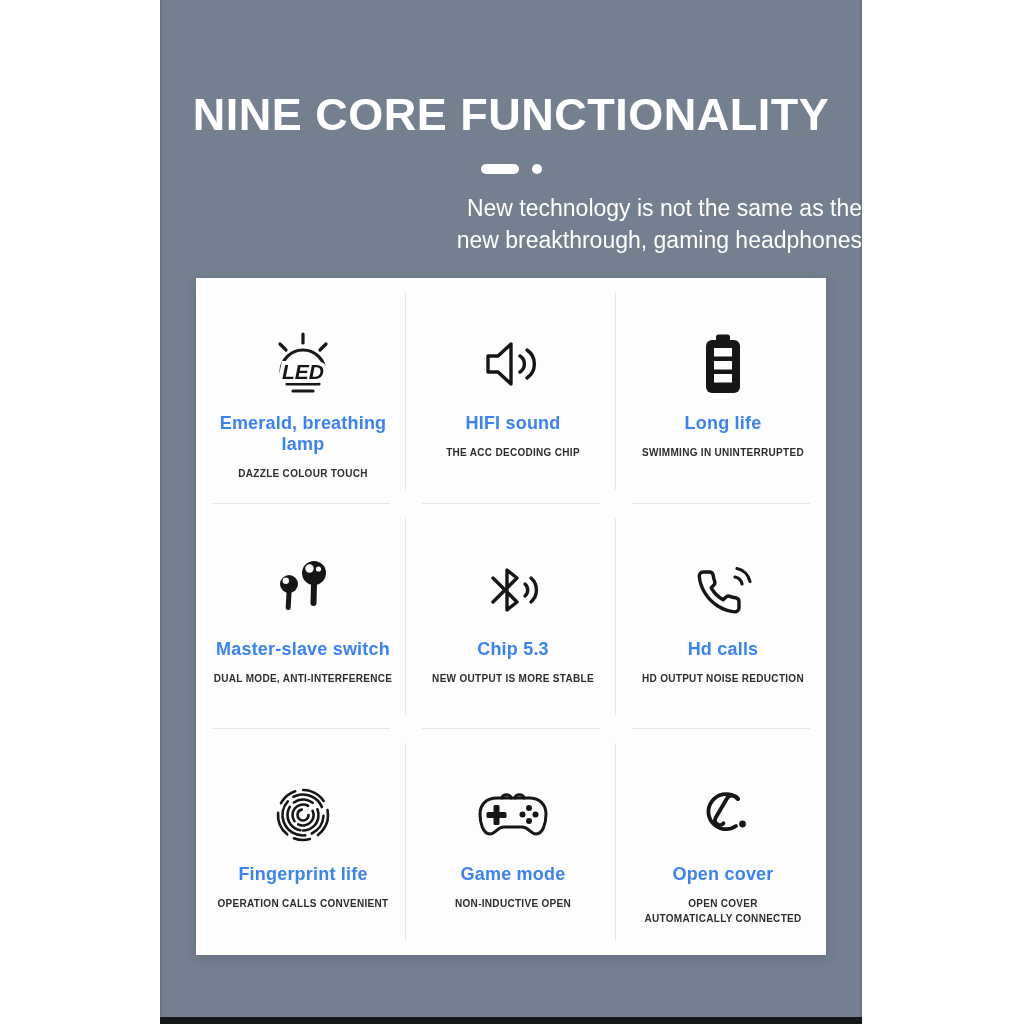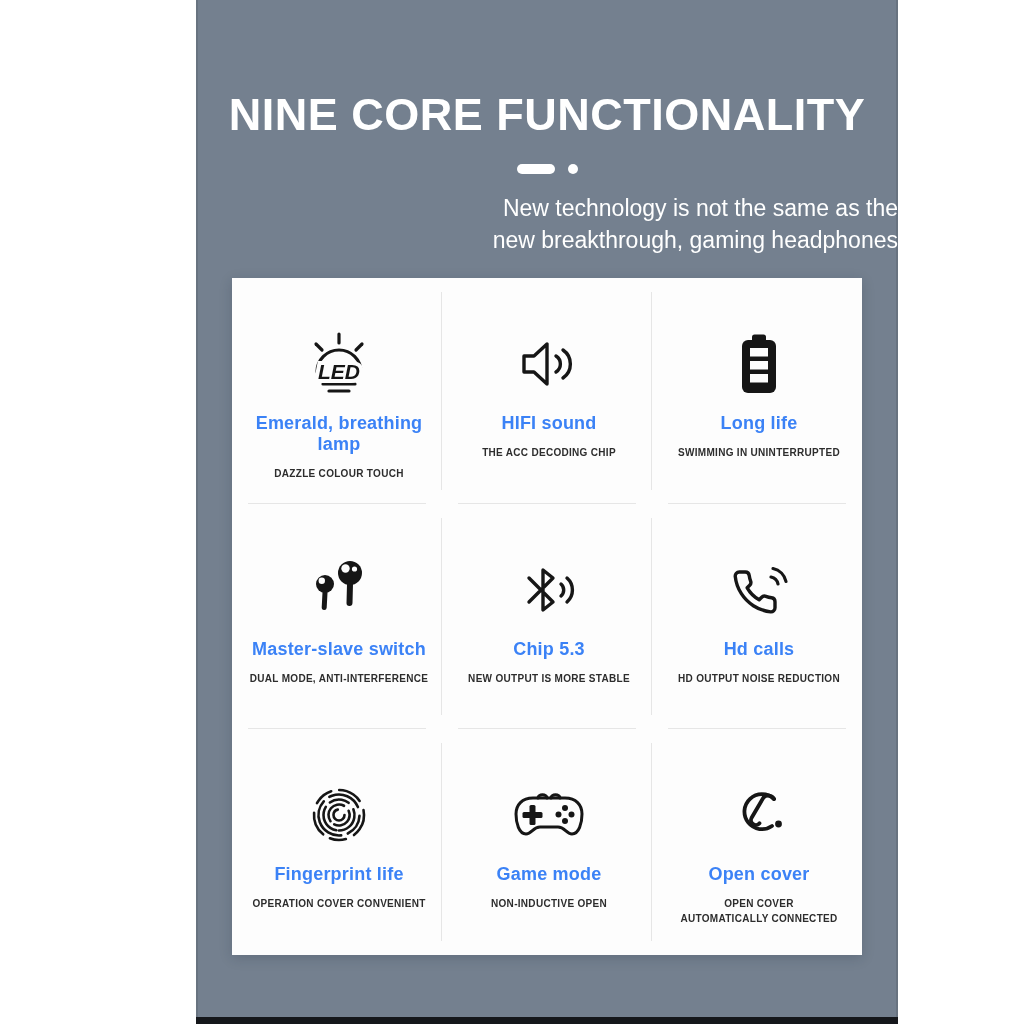--- a/index.html
+++ b/index.html
@@ -5,21 +5,20 @@
   html,body { margin:0; padding:0; }
   body {
     width:1024px; height:1024px; position:relative; overflow:hidden;
     background:#ffffff;
     font-family:"Liberation Sans", sans-serif;
   }
   .panel {
     position:absolute; left:160px; top:0; width:702px; height:1024px;
     background:#74808F;
     box-shadow: inset 2px 0 0 rgba(0,0,0,0.10), inset -2px 0 0 rgba(0,0,0,0.10);
-    margin-left: 36px;
   }
   .bottom-bar {
     position:absolute; left:0; bottom:0; width:100%; height:7px; background:#15171B;
   }
   .hero-title {
     position:absolute; top:92px; left:0; width:100%;
     text-align:center; color:#ffffff;
     font-size:45px; font-weight:800; letter-spacing:0.5px; line-height:1;
   }
   .separator {
@@ -190,21 +189,21 @@
             <g fill="none" stroke="#161616" stroke-width="2.6" stroke-linecap="round">
               <circle cx="29" cy="29" r="5.5" stroke-dasharray="24 11"></circle>
               <circle cx="29" cy="29" r="10.5" stroke-dasharray="14 5 28 7" transform="rotate(40 29 29)"></circle>
               <circle cx="29" cy="29" r="15.5" stroke-dasharray="30 6 20 8" transform="rotate(100 29 29)"></circle>
               <circle cx="29" cy="29" r="20.5" stroke-dasharray="22 7 34 9" transform="rotate(160 29 29)"></circle>
               <circle cx="29" cy="29" r="25" stroke-dasharray="16 8 24 10 28 9" transform="rotate(215 29 29)"></circle>
             </g>
           </svg>
         </div>
         <div class="cell-title">Fingerprint life</div>
-        <div class="cell-sub">OPERATION COVER CONVENIENT</div>
+        <div class="cell-sub">OPERATION CALLS CONVENIENT</div>
       </div>
 
       <div class="cell">
         <div class="icon-box">
           <svg width="74" height="50" viewBox="0 0 74 50">
             <g fill="none" stroke="#161616" stroke-width="3" stroke-linejoin="round" stroke-linecap="round">
               <path d="M21 8 H53 C64 8 70 15 70 24 C70 33 67 44 60 44 C54 44 53 37 46 37 H28 C21 37 20 44 14 44 C7 44 4 33 4 24 C4 15 10 8 21 8 Z"></path>
               <path d="M26 8 a 4.5 3.2 0 0 1 9 0"></path>
               <path d="M39 8 a 4.5 3.2 0 0 1 9 0"></path>
             </g>

